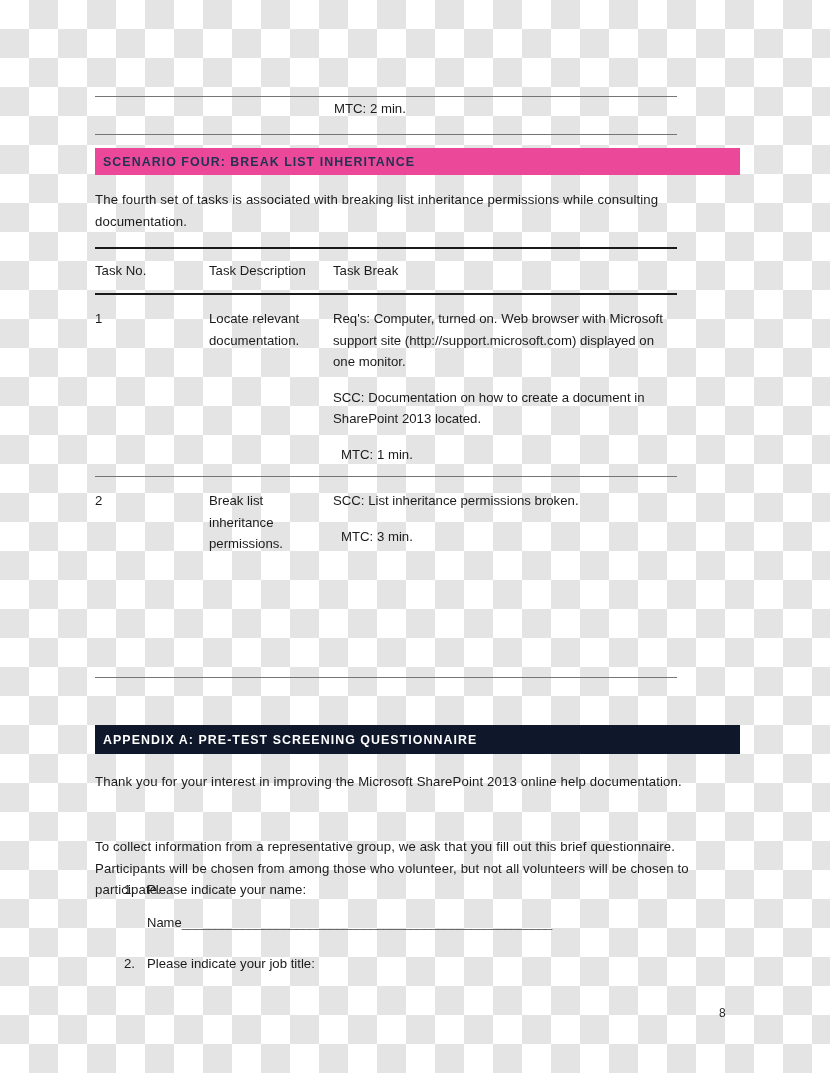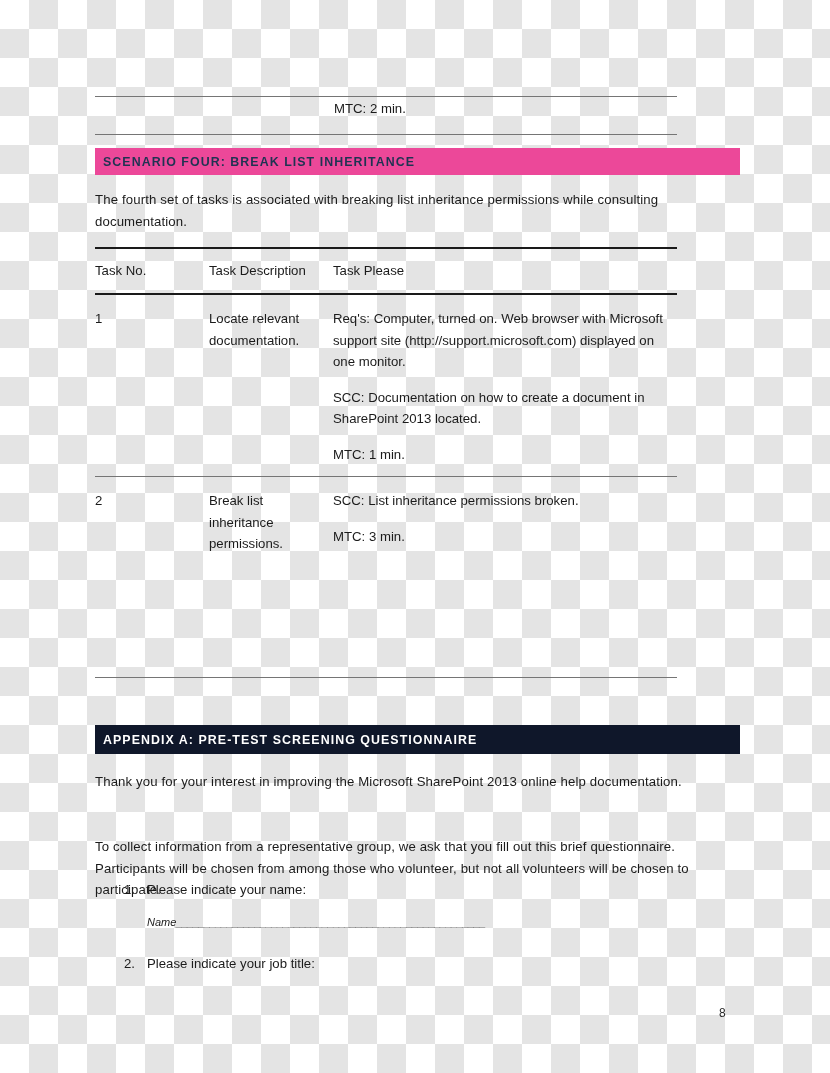--- a/index.html
+++ b/index.html
@@ -145,21 +145,21 @@
     width: 582px;
   }
   .td {
     font-size: 13.2px;
     line-height: 21.5px;
     color: #1b1b1b;
   }
   .td p {
     margin: 0 0 14px 0;
   }
-  .td p:last-child { margin-bottom: 0; }
+  .td p:last-child { margin-bottom: 0; margin-left: 8px; }
 
   
   .appendix-p1 {
     position: absolute;
     left: 95px;
     top: 771px;
     width: 620px;
   }
   .appendix-p2 {
     position: absolute;
@@ -193,26 +193,25 @@
     font-size: 13.2px;
     line-height: 21.5px;
     color: #1b1b1b;
   }
 
   .answer-line {
     position: absolute;
     left: 147px;
     top: 912px;
     width: 482px;
-    font-size: 11px;
+    font-size: 13px;
     line-height: 21.5px;
     color: #1b1b1b;
     white-space: nowrap;
     overflow: hidden;
-    font-style: italic;
   }
   .answer-line .fill {
     color: #555;
     letter-spacing: -0.5px;
   }
 
   .page-number {
     position: absolute;
     left: 719px;
     top: 1006px;
@@ -236,21 +235,21 @@
   <div class="scenario-intro para">The fourth set of tasks is associated with breaking list inheritance permissions while consulting documentation.</div>
 
   <div class="rule-thick tbl-head-rule-top"></div>
   <div class="rule-thick tbl-head-rule-bottom"></div>
   <div class="rule-thin tbl-row-rule"></div>
   <div class="rule-thin tbl-bottom-rule"></div>
 
   <div class="tbl-head">
     <div class="th col-no">Task No.</div>
     <div class="th col-desc">Task Description</div>
-    <div class="th col-det">Task Please</div>
+    <div class="th col-det">Task Break</div>
   </div>
 
   <div class="tbl-row" style="top:308px;">
     <div class="td col-no">1</div>
     <div class="td col-desc">Locate relevant documentation.</div>
     <div class="td col-det">
       <p>Req's: Computer, turned on. Web browser with Microsoft support site (http://support.microsoft.com) displayed on one monitor.</p>
       <p>SCC: Documentation on how to create a document in SharePoint 2013 located.</p>
       <p>MTC: 1 min.</p>
     </div>

